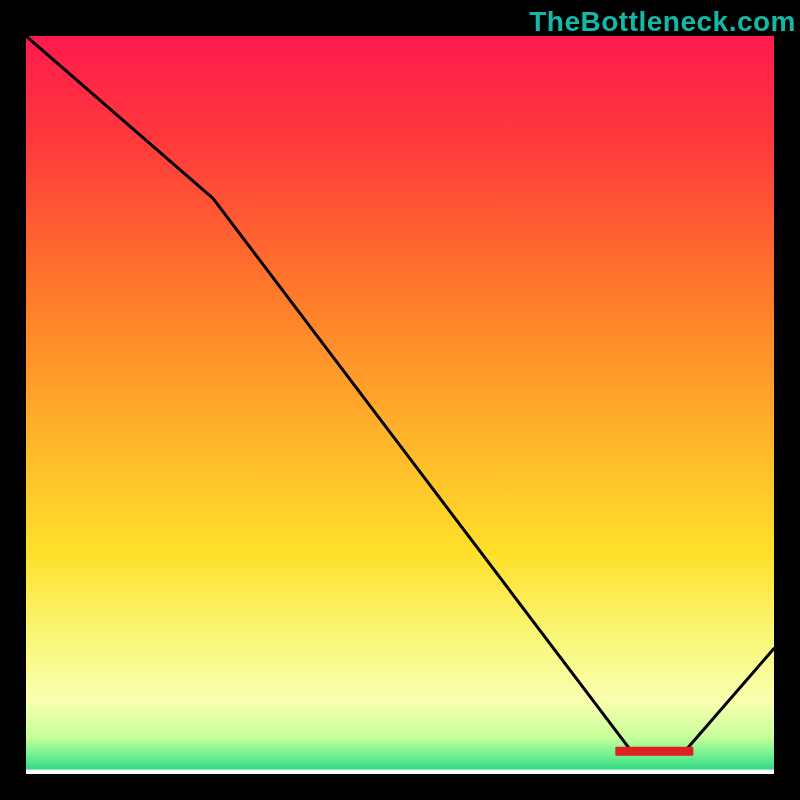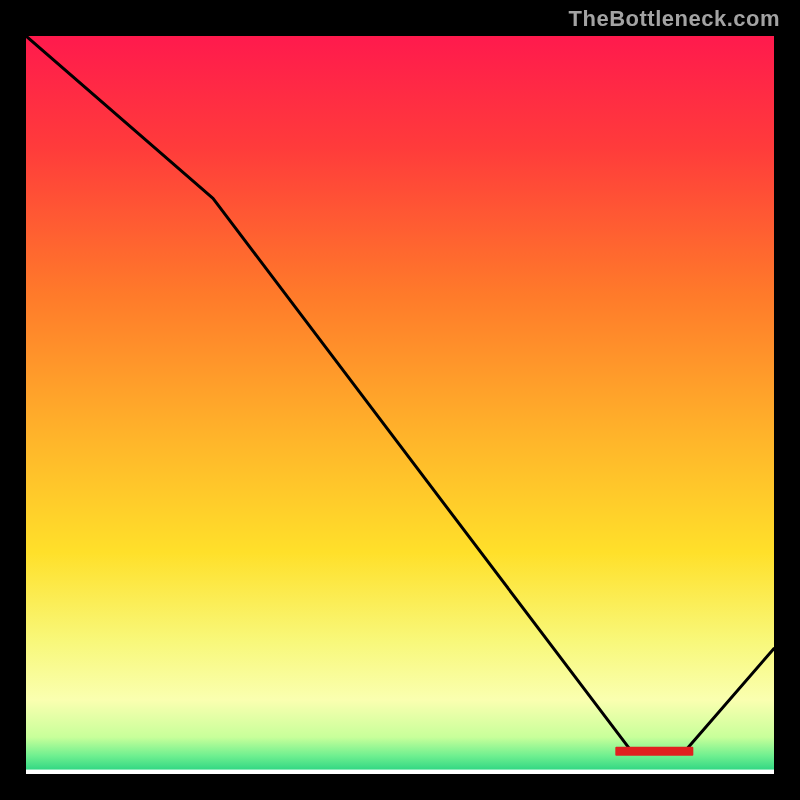--- a/index.html
+++ b/index.html
@@ -13,23 +13,23 @@
   }
   .frame {
     position: relative;
     width: 800px;
     height: 800px;
     background: #000;
   }
   .watermark {
     position: absolute;
     top: 6px;
-    right: 20px;
-    color: #a3a3a3;
-    font-size: 22px;
+    right: 4px;
+    color: #14b8a6;
+    font-size: 28px;
     font-weight: bold;
     letter-spacing: 0.5px;
     z-index: 10;
   }
   .plot-outer {
     position: absolute;
     left: 18px;
     top: 28px;
     width: 764px;
     height: 754px;

